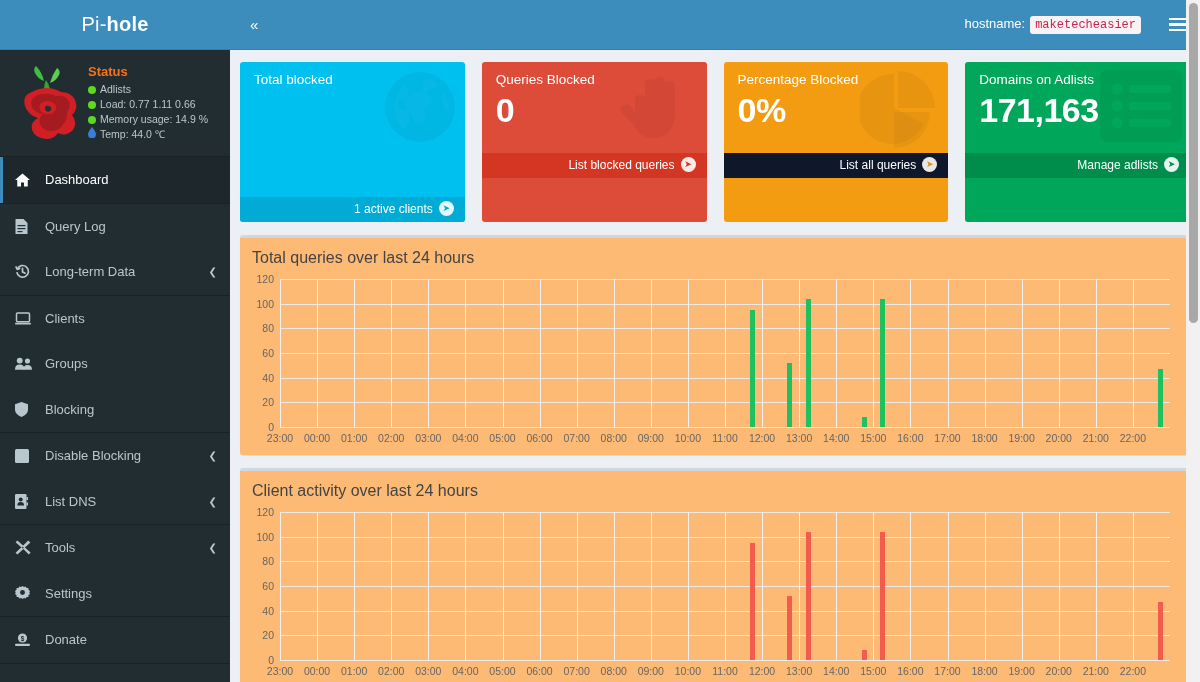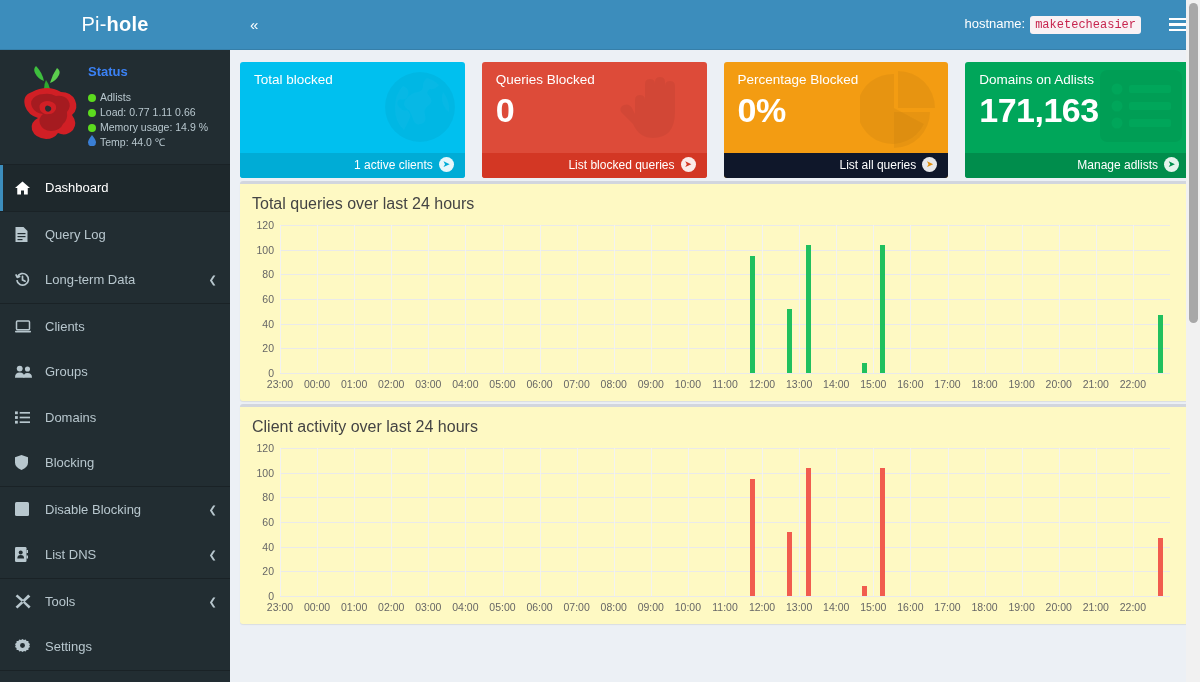--- a/index.html
+++ b/index.html
@@ -29,21 +29,21 @@
   .brand .bold { font-weight: 700; }
 
   .userpanel {
     display: flex; align-items: flex-start;
     padding: 12px 10px 14px 10px;
     border-bottom: 1px solid #1a2226;
     min-height: 98px;
   }
   .pi-logo { width: 66px; min-width: 66px; height: 80px; position: relative; margin-left: 6px; }
   .status-block { padding-left: 6px; padding-top: 2px; flex: 1; }
-  .status-title { color: #3b82f6; font-size: 13px; font-weight: 700; margin-bottom: 11px; }
+  .status-title { color: #f97316; font-size: 13px; font-weight: 700; margin-bottom: 3px; }
   .status-row {
     display: flex; align-items: center;
     color: #b8c7ce; font-size: 10.5px; line-height: 15px; white-space: nowrap;
   }
   .dot {
     width: 8px; height: 8px; border-radius: 50%;
     display: inline-block; margin-right: 4px; flex: 0 0 auto;
   }
   .dot.green { background: #5cdb1e; }
   .drop { width: 8px; margin-right: 4px; flex: 0 0 auto; display:inline-block; }
@@ -105,22 +105,22 @@
   }
   .card-ico { position: absolute; right: 8px; top: 8px; z-index: 1; opacity: .28; }
   .arrow-circle {
     width: 15px; height: 15px; border-radius: 50%;
     display: inline-flex; align-items: center; justify-content: center;
     font-size: 9px; line-height: 1;
   }
 
   
   .box {
-    background: #fef9c3; border-top: 3px solid #d2d6de;
-    border-radius: 3px; margin-top: 3px;
+    background: #fdba74; border-top: 3px solid #d2d6de;
+    border-radius: 3px; margin-top: 13px;
     box-shadow: 0 1px 1px rgba(0,0,0,.08);
   }
   .box-header { padding: 11px 10px 10px 12px; }
   .box-title { font-size: 16px; color: #444; font-weight: 400; }
   .box-chart { padding: 2px 10px 8px 10px; }
 
   .chart-wrap { position: relative; width: 100%; }
   .chart-grid { position: relative; }
   .y-label {
     position: absolute; right: calc(100% + 6px);
@@ -245,33 +245,20 @@
                 <circle cx="5" cy="3.4" r="3.1"></circle>
                 <circle cx="13.2" cy="3.9" r="2.7"></circle>
                 <path d="M0 13 Q0 7.6 5 7.6 Q10 7.6 10 13 Z"></path>
                 <path d="M8.8 13 Q8.8 8.2 13.2 8.2 Q18 8.2 18 13 Z"></path>
               </svg>
             </span>
             <span class="nav-label">Groups</span>
           </div>
           <div class="nav-item">
             <span class="nav-ico">
-              <svg width="15" height="13" viewBox="0 0 16 13" fill="currentColor">
-                <rect x="0" y="0" width="3" height="3"></rect>
-                <rect x="5" y="0.6" width="11" height="1.8"></rect>
-                <rect x="0" y="5" width="3" height="3"></rect>
-                <rect x="5" y="5.6" width="11" height="1.8"></rect>
-                <rect x="0" y="10" width="3" height="3"></rect>
-                <rect x="5" y="10.6" width="11" height="1.8"></rect>
-              </svg>
-            </span>
-            <span class="nav-label">Domains</span>
-          </div>
-          <div class="nav-item">
-            <span class="nav-ico">
               <svg width="13" height="15" viewBox="0 0 13 15" fill="currentColor">
                 <path d="M6.5 0 L13 2.3 V7.6 Q13 12.4 6.5 15 Q0 12.4 0 7.6 V2.3 Z"></path>
               </svg>
             </span>
             <span class="nav-label">Blocking</span>
           </div>
         </div>
         <div class="nav-group">
           <div class="nav-item">
             <span class="nav-ico">
@@ -362,21 +349,21 @@
                     <circle cx="37" cy="37" r="35"></circle>
                   </g>
                   <g fill="#1aa6cd">
                     <path d="M20 16 q7 3 5 9 t-8 4 q-5 3 -1 8 t8 3 q5 4 2 10 t-5 10 q-9 -8 -9 -22 q0 -14 8 -22z"></path>
                     <path d="M44 8 q7 2 12 7 q-4 5 -9 4 q-5 3 -1 7 q5 5 0 9 q-6 4 -4 10 q2 7 -4 9 q-6 2 -8 -5 q-2 -8 -7 -11 q-4 -4 0 -9 q5 -6 12 -7 q5 -1 5 -6 q0 -5 4 -8z"></path>
                     <path d="M60 22 q7 9 6 20 q-4 -3 -6 -8 q-2 -6 0 -12z"></path>
                   </g>
                 </svg></div>
               <div class="card-title">Total blocked</div>
             </div>
-            <div class="card-foot" style="background: rgb(0, 172, 214);">
+            <div class="card-foot" style="background: rgb(0, 172, 214); margin-top: 44px;">
               <span>1 active clients</span>
               <span class="arrow-circle" style="background: rgba(255, 255, 255, 0.9); color: rgb(0, 172, 214);">➤</span>
             </div>
           </div>
           <div class="card" style="background: rgb(221, 75, 57);">
             <div class="card-body">
               <div class="card-ico"><svg width="84" height="80" viewBox="0 0 84 80" fill="rgba(0,0,0,.17)">
                   <path d="M20 44 L20 30 q0 -5 5 -5 t5 5 l0 -16 q0 -5 5 -5 t5 5 l0 -2 q0 -5 5 -5 t5 5 l0 4 q0 -5 5 -5 t5 5 l0 26 q0 26 -22 26 q-14 0 -20 -14 L6 42 q-2 -5 3 -7 t8 3 z"></path>
                 </svg></div>
               <div class="card-title">Queries Blocked</div>

